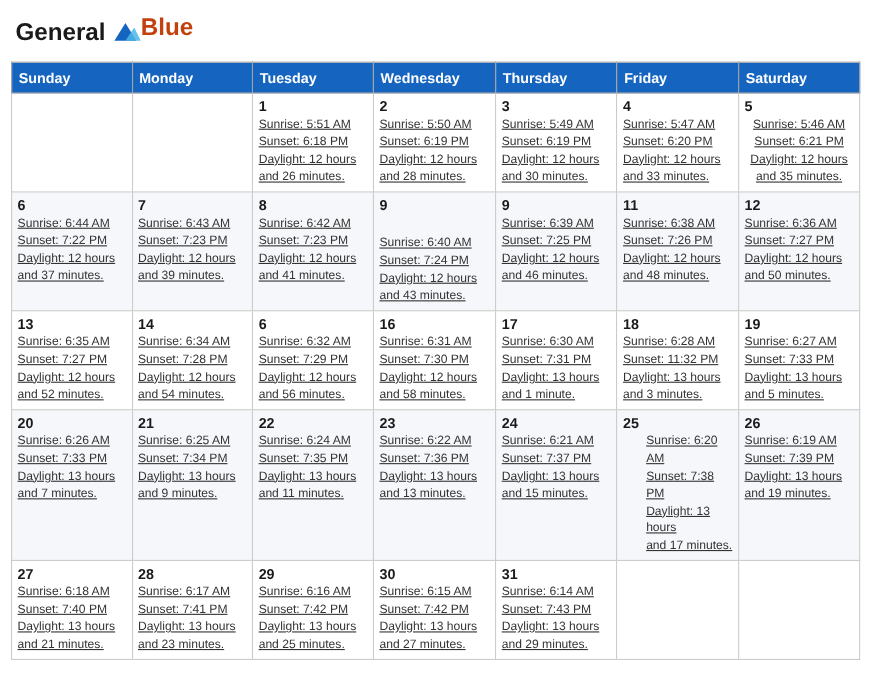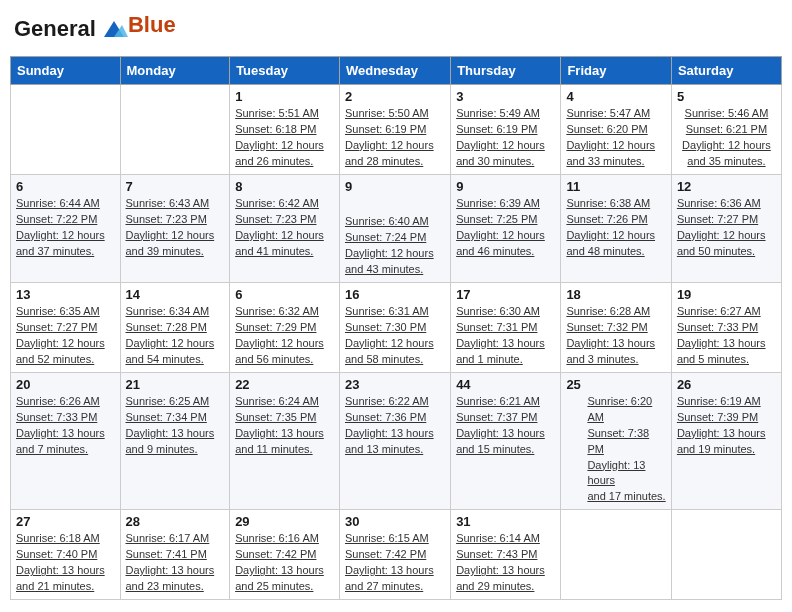--- a/index.html
+++ b/index.html
@@ -237,21 +237,21 @@
         <td>
           <span class="day-number">17</span>
           <div class="day-info" style="white-space: pre-line;">Sunrise: 6:30 AM
 Sunset: 7:31 PM
 Daylight: 13 hours
 and 1 minute.</div>
         </td>
         <td>
           <span class="day-number">18</span>
           <div class="day-info" style="white-space: pre-line;">Sunrise: 6:28 AM
-Sunset: 7:32 PM
+Sunset: 11:32 PM
 Daylight: 13 hours
 and 3 minutes.</div>
         </td>
         <td>
           <span class="day-number">19</span>
           <div class="day-info" style="white-space: pre-line;">Sunrise: 6:27 AM
 Sunset: 7:33 PM
 Daylight: 13 hours
 and 5 minutes.</div>
         </td>
@@ -279,21 +279,21 @@
 and 11 minutes.</div>
         </td>
         <td>
           <span class="day-number">23</span>
           <div class="day-info" style="white-space: pre-line;">Sunrise: 6:22 AM
 Sunset: 7:36 PM
 Daylight: 13 hours
 and 13 minutes.</div>
         </td>
         <td>
-          <span class="day-number">44</span>
+          <span class="day-number">24</span>
           <div class="day-info" style="white-space: pre-line;">Sunrise: 6:21 AM
 Sunset: 7:37 PM
 Daylight: 13 hours
 and 15 minutes.</div>
         </td>
         <td>
           <span class="day-number">25</span>
           <div class="day-info" style="white-space: pre-line; margin-left: 21px;">Sunrise: 6:20 AM
 Sunset: 7:38 PM
 Daylight: 13 hours

